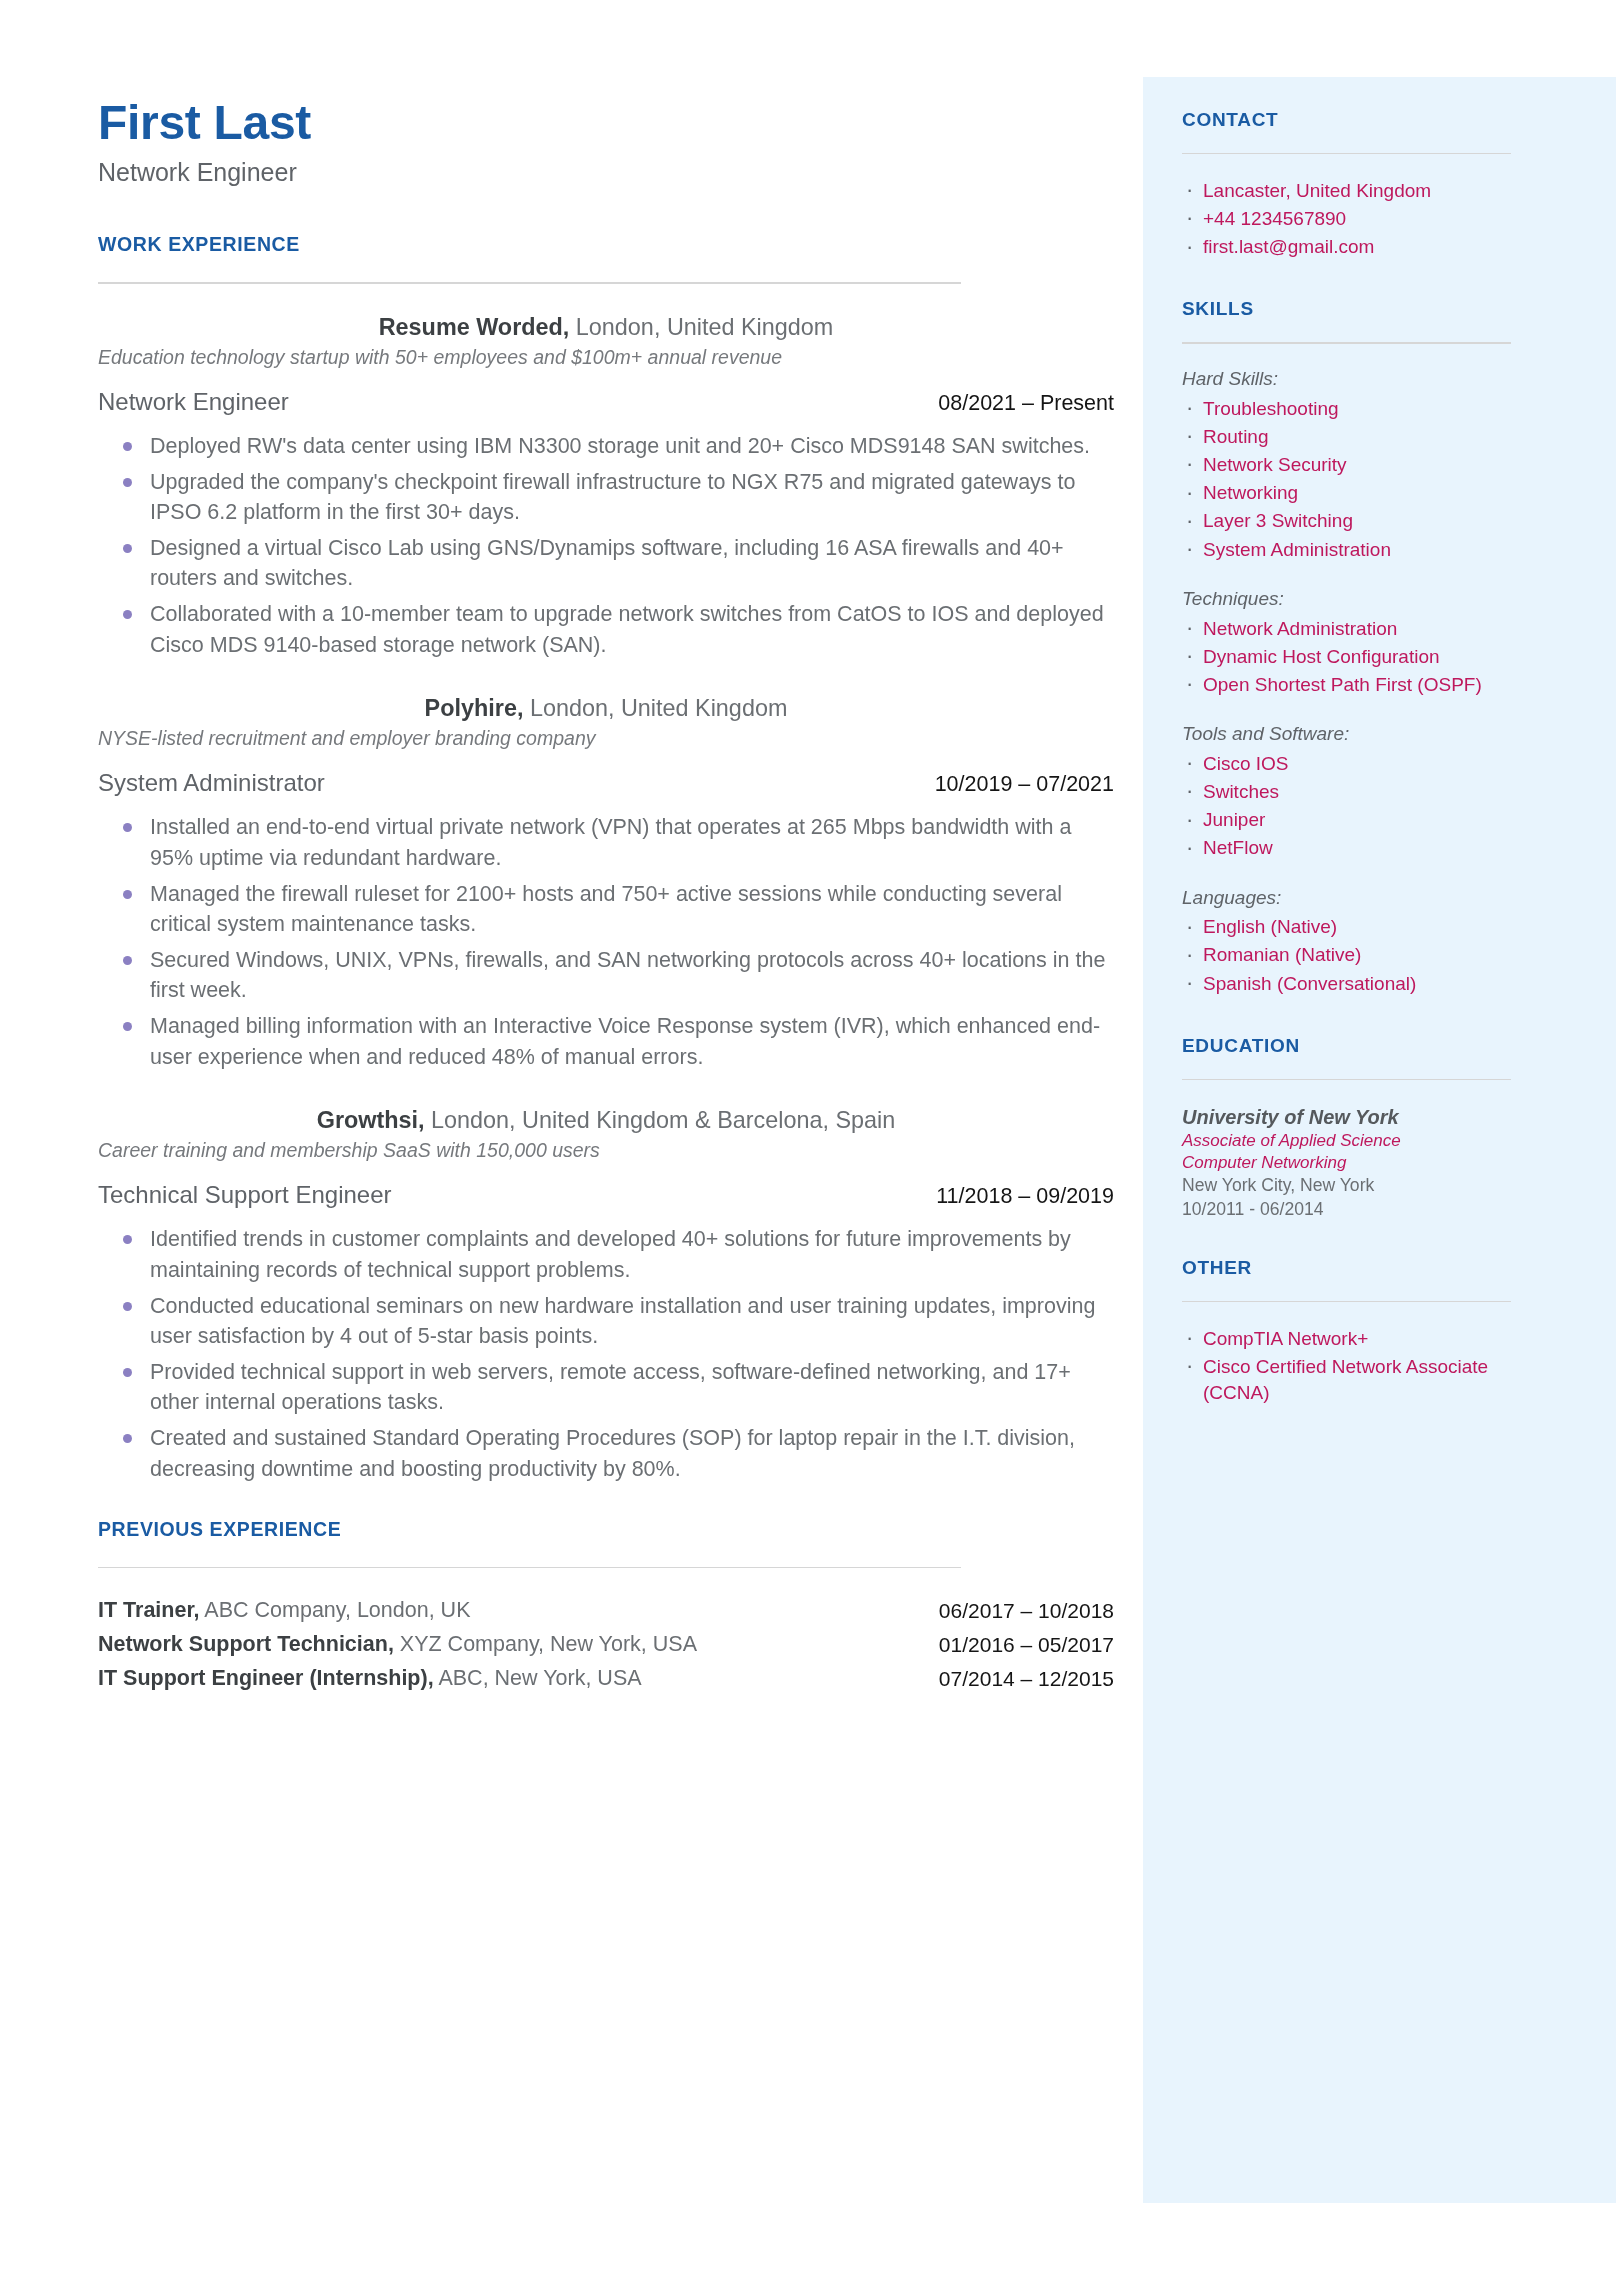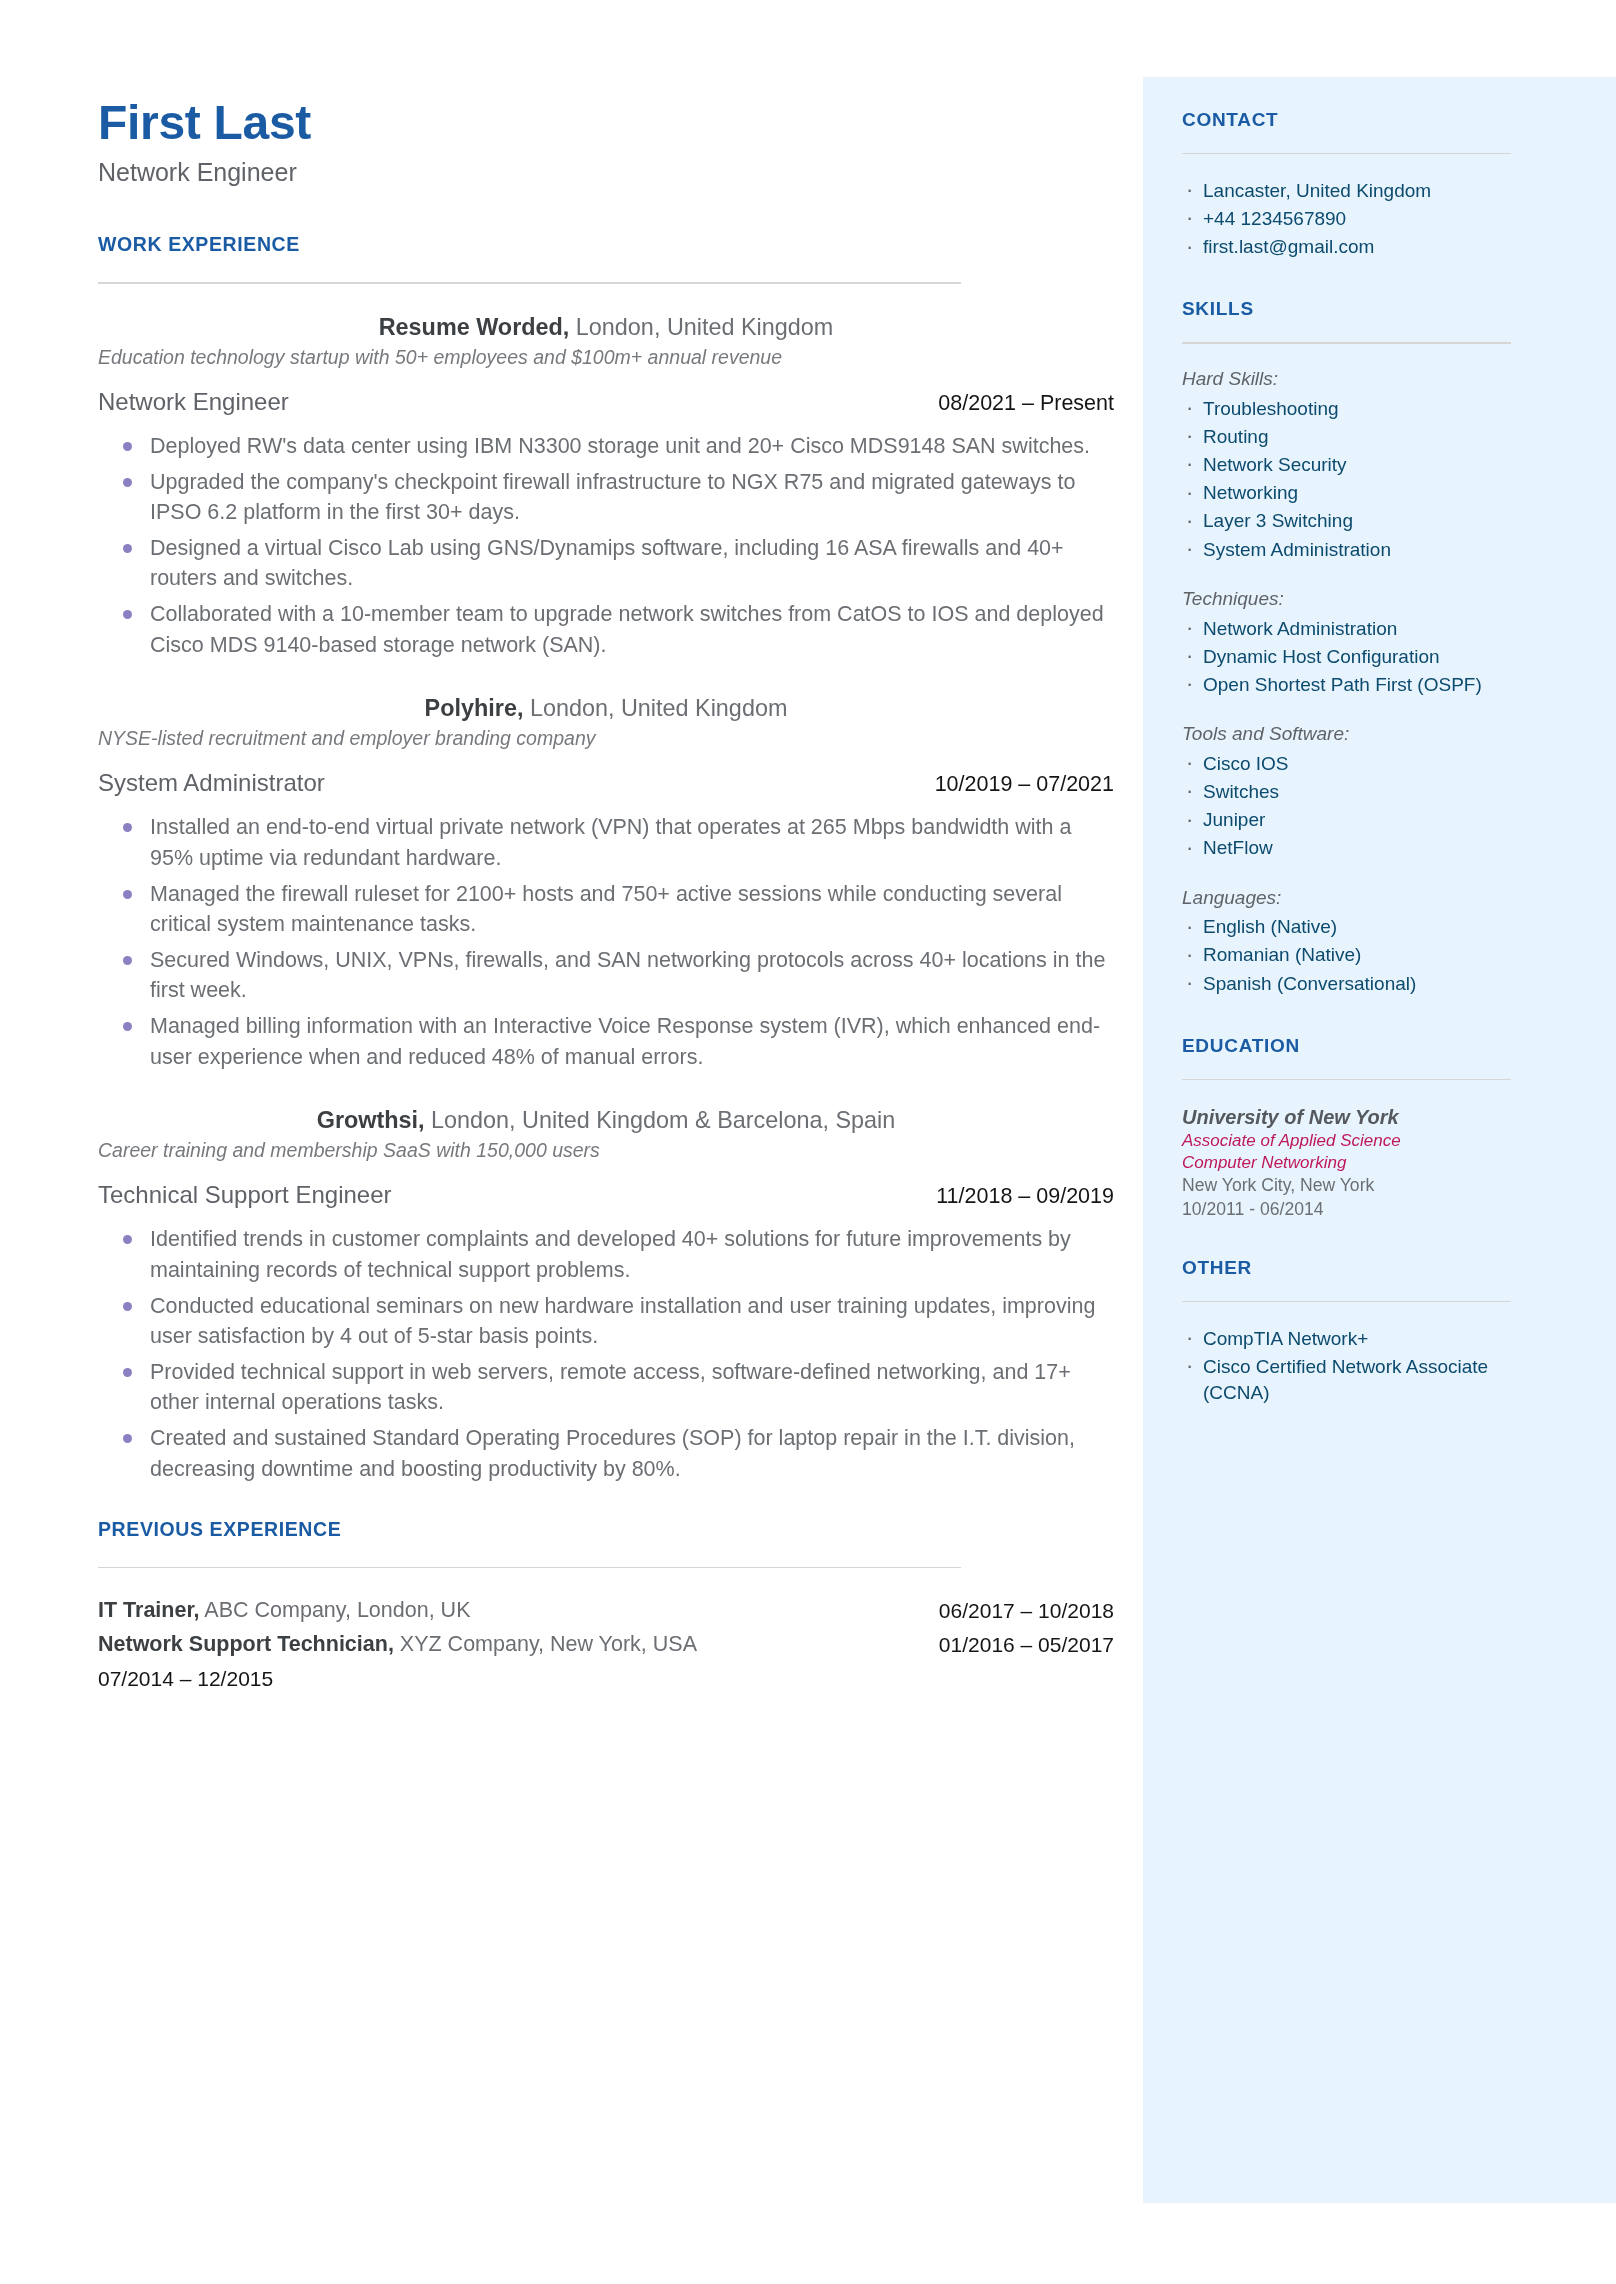--- a/index.html
+++ b/index.html
@@ -165,21 +165,21 @@
   }
   ul.sb-list{
     list-style:none;
     margin:0;
     padding:0;
   }
   ul.sb-list li{
     position:relative;
     padding-left:21px;
     font-size:19px;
-    color:#0c4a6e;
+    color:#be185d;
     line-height:1.38;
     margin-bottom:2px;
   }
   ul.sb-list li::before{
     content:"\00b7";
     position:absolute;
     left:3.9px; top:-2.6px;
     font-size:22px;
     color:#5f6368;
     line-height:1.38;
@@ -270,20 +270,21 @@
   <div class="prev-block" id="prev-container">
       <div class="prev-row">
         <div class="prev-text"><b>IT Trainer,</b><span> ABC Company, London, UK</span></div>
         <div class="prev-date">06/2017 – 10/2018</div>
       </div>
       <div class="prev-row">
         <div class="prev-text"><b>Network Support Technician,</b><span> XYZ Company, New York, USA</span></div>
         <div class="prev-date">01/2016 – 05/2017</div>
       </div>
       <div class="prev-row">
+        <div class="prev-text"><b>IT Support Engineer (Internship),</b><span> ABC, New York, USA</span></div>
         <div class="prev-date">07/2014 – 12/2015</div>
       </div>
     </div>
 
 </div>
 
 <div id="sidebar-content">
 
   <div class="sb-head">CONTACT</div>
   <div class="sb-rule"></div>

